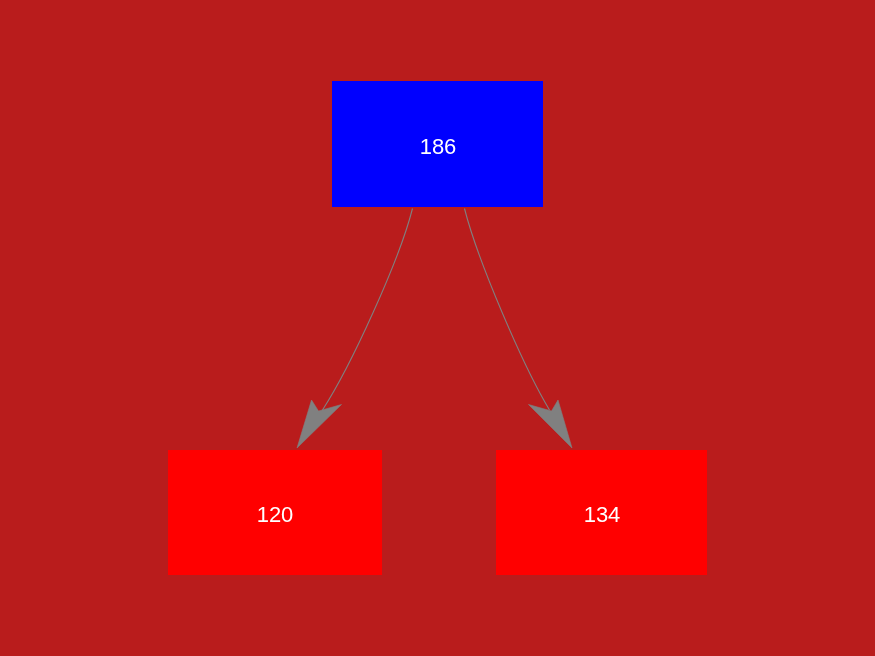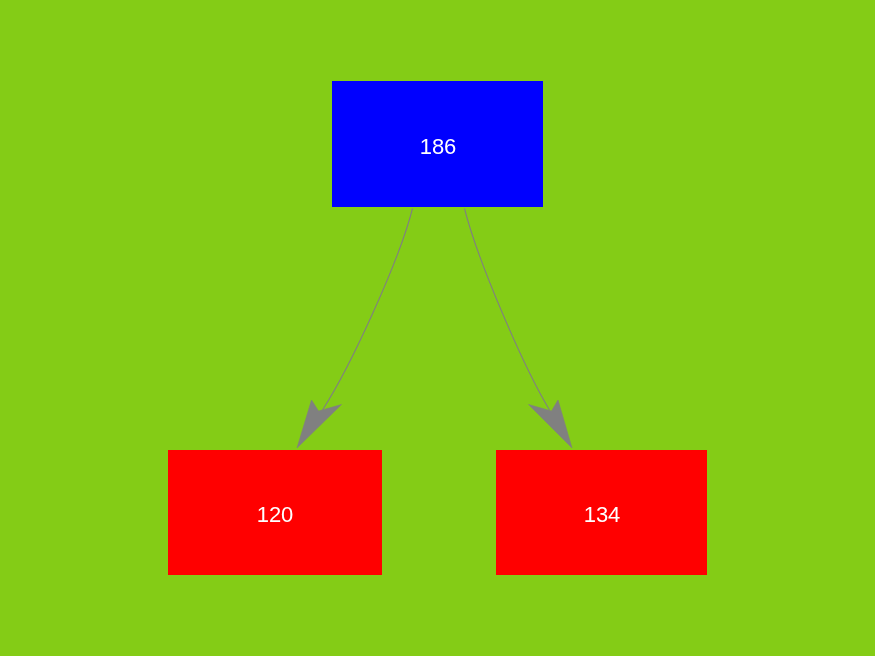--- a/index.html
+++ b/index.html
@@ -40,21 +40,21 @@
   .edge-arrowhead {
     fill: #808080;
     stroke: #808080;
     stroke-width: 0.6;
     stroke-linejoin: miter;
   }
 </style>
 </head>
 <body>
 
-<div id="canvas" style="background: #84cc16;">
+<div id="canvas" style="background: #b91c1c;">
   <svg id="graph-svg" viewBox="0 0 875 656" xmlns="http://www.w3.org/2000/svg">
 
     <g>
       <path class="edge-path" d="M412.5,208.5 C399.5,260.0 351.0,366.0 322.5,410.0" stroke="#808080"></path>
       <polygon class="edge-arrowhead" points="297,448 311.5,400.0 318.5,411.0 341.5,404.5" fill="#808080" stroke="#808080"></polygon>
     </g>
 
     <g>
       <path class="edge-path" d="M464.5,208.5 C477.5,260.0 523.0,366.0 549.5,410.0" stroke="#808080"></path>
       <polygon class="edge-arrowhead" points="572,448 558.0,400.0 551.5,411.0 528.5,404.5" fill="#808080" stroke="#808080"></polygon>

